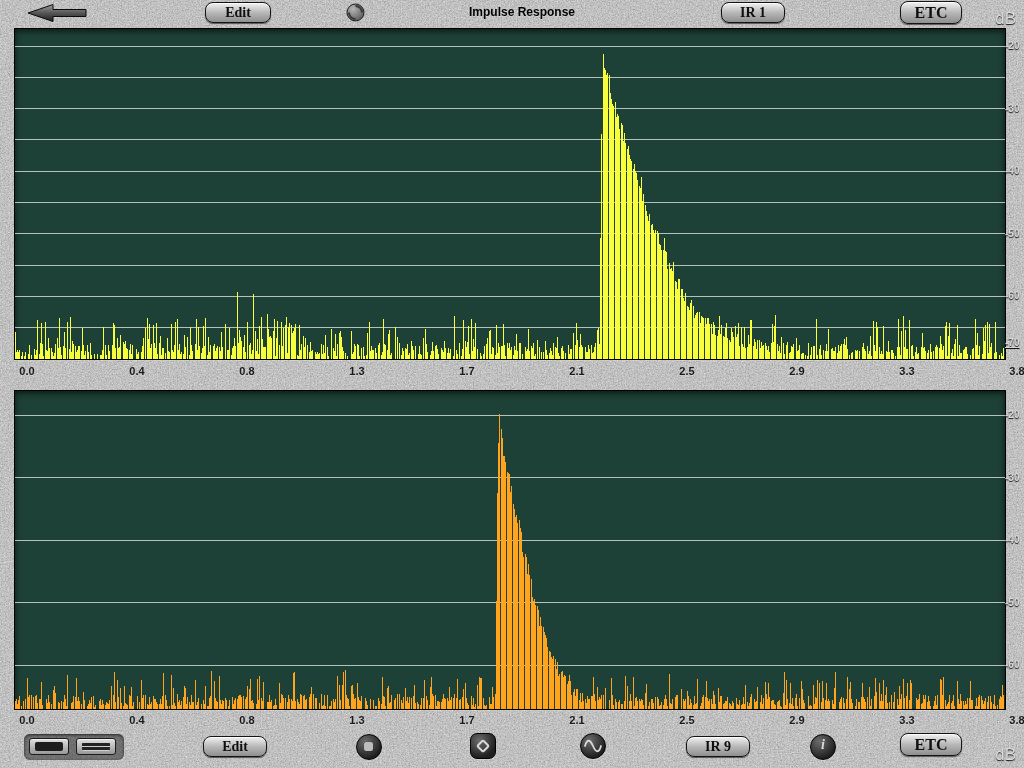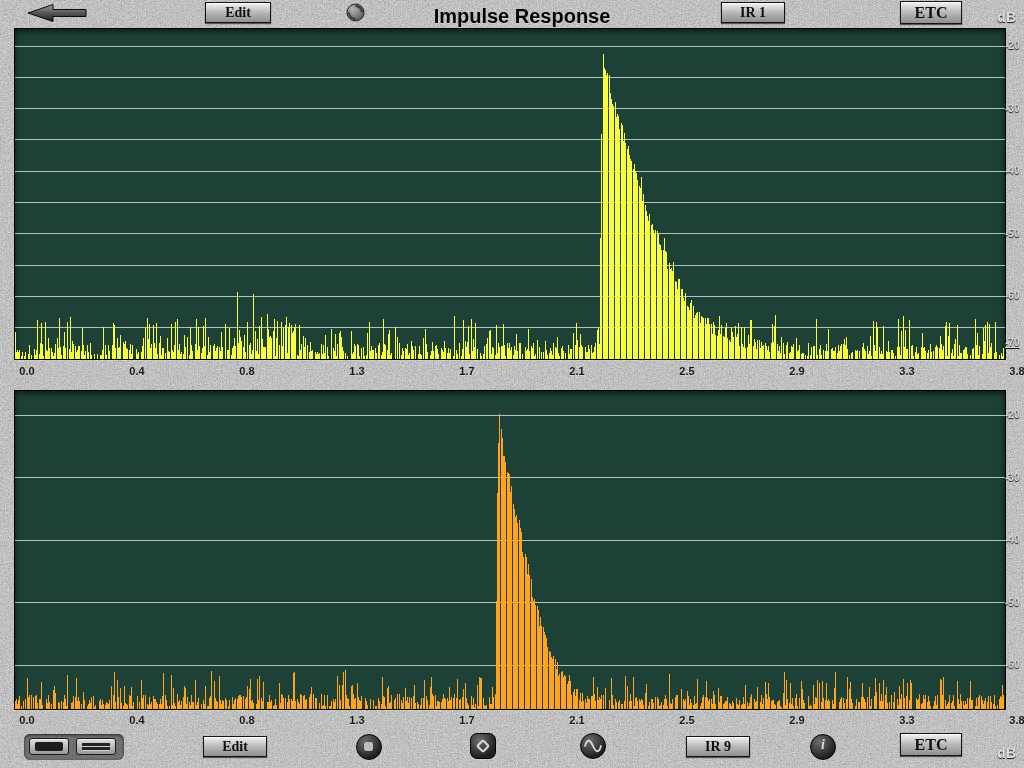--- a/index.html
+++ b/index.html
@@ -25,36 +25,36 @@
   
   .xstrip{position:absolute;left:27px;width:990px;font-size:11px;font-weight:bold;
     color:#191919;text-shadow:0 1px 0 rgba(255,255,255,.25);}
   #xstrip1{top:363px;height:24px;}
   #xstrip2{top:712px;height:18px;}
   .xtl{position:absolute;top:2px;transform:translateX(-50%);white-space:nowrap;}
 
   
   .btn{position:absolute;box-sizing:border-box;height:21px;padding:0 8px;
     background:linear-gradient(#f2f2f2,#b8b8b8 50%,#8f8f8f);
-    border:1px solid #141414;border-radius:0;
+    border:1px solid #141414;border-radius:8px;
     box-shadow:inset 0 1px 0 rgba(255,255,255,.8), 0 1px 1px rgba(0,0,0,.55);
     font-family:"Liberation Serif",serif;font-weight:bold;font-size:14px;
     color:#0f0f0f;line-height:19px;text-align:center;cursor:pointer;}
   #btn-edit-top{left:205px;top:2px;width:66px;}
   #btn-ir1{left:721px;top:2px;width:64px;}
   #btn-etc-top{left:900px;top:1px;width:62px;height:23px;font-size:16px;line-height:21px;}
   #btn-edit-bottom{left:203px;top:736px;width:64px;}
   #btn-ir2{left:686px;top:736px;width:64px;}
   #btn-etc-bottom{left:900px;top:733px;width:62px;height:23px;font-size:16px;line-height:21px;}
 
   .title{position:absolute;left:0;right:12px;top:5px;text-align:center;
-    font-size:20px;font-weight:bold;color:#000;
+    font-size:12px;font-weight:bold;color:#000;
     text-shadow:0 1px 1px rgba(255,255,255,.28);margin-left:32px;}
 
-  .db-corner{position:absolute;font-size:14px;font-weight:bold;color:#dedede;
+  .db-corner{position:absolute;font-size:17px;font-weight:normal;color:#dedede;
     text-shadow:0 1px 1px rgba(0,0,0,.9);padding-left:29px;}
   #db-top{right:8px;top:9px;}
   #db-bottom{right:8px;top:745px;}
 
   #back-btn{position:absolute;left:26px;top:3px;width:62px;height:20px;cursor:pointer;}
   #icon-shutter{position:absolute;left:346px;top:3px;width:19px;height:19px;cursor:pointer;}
 
   
   .cicon{position:absolute;width:24px;height:24px;border-radius:50%;
     background:radial-gradient(circle at 35% 28%, #6d6d6d, #1f1f1f 72%);

